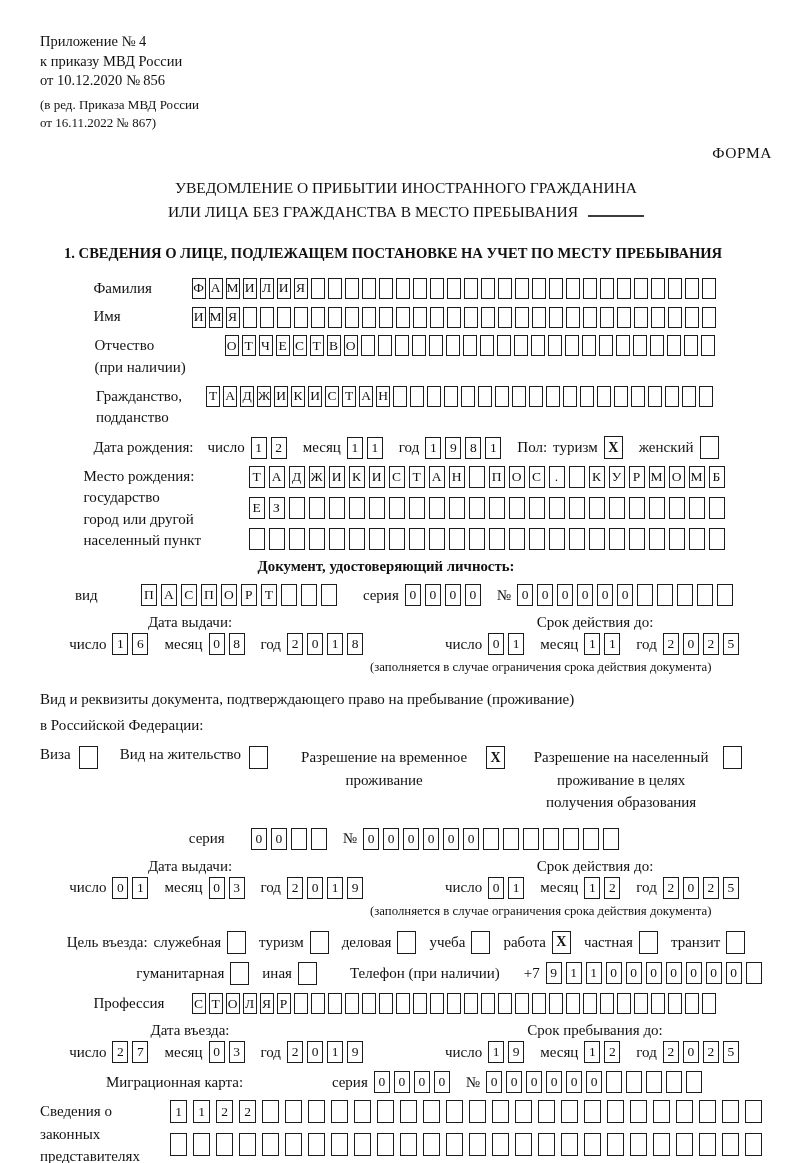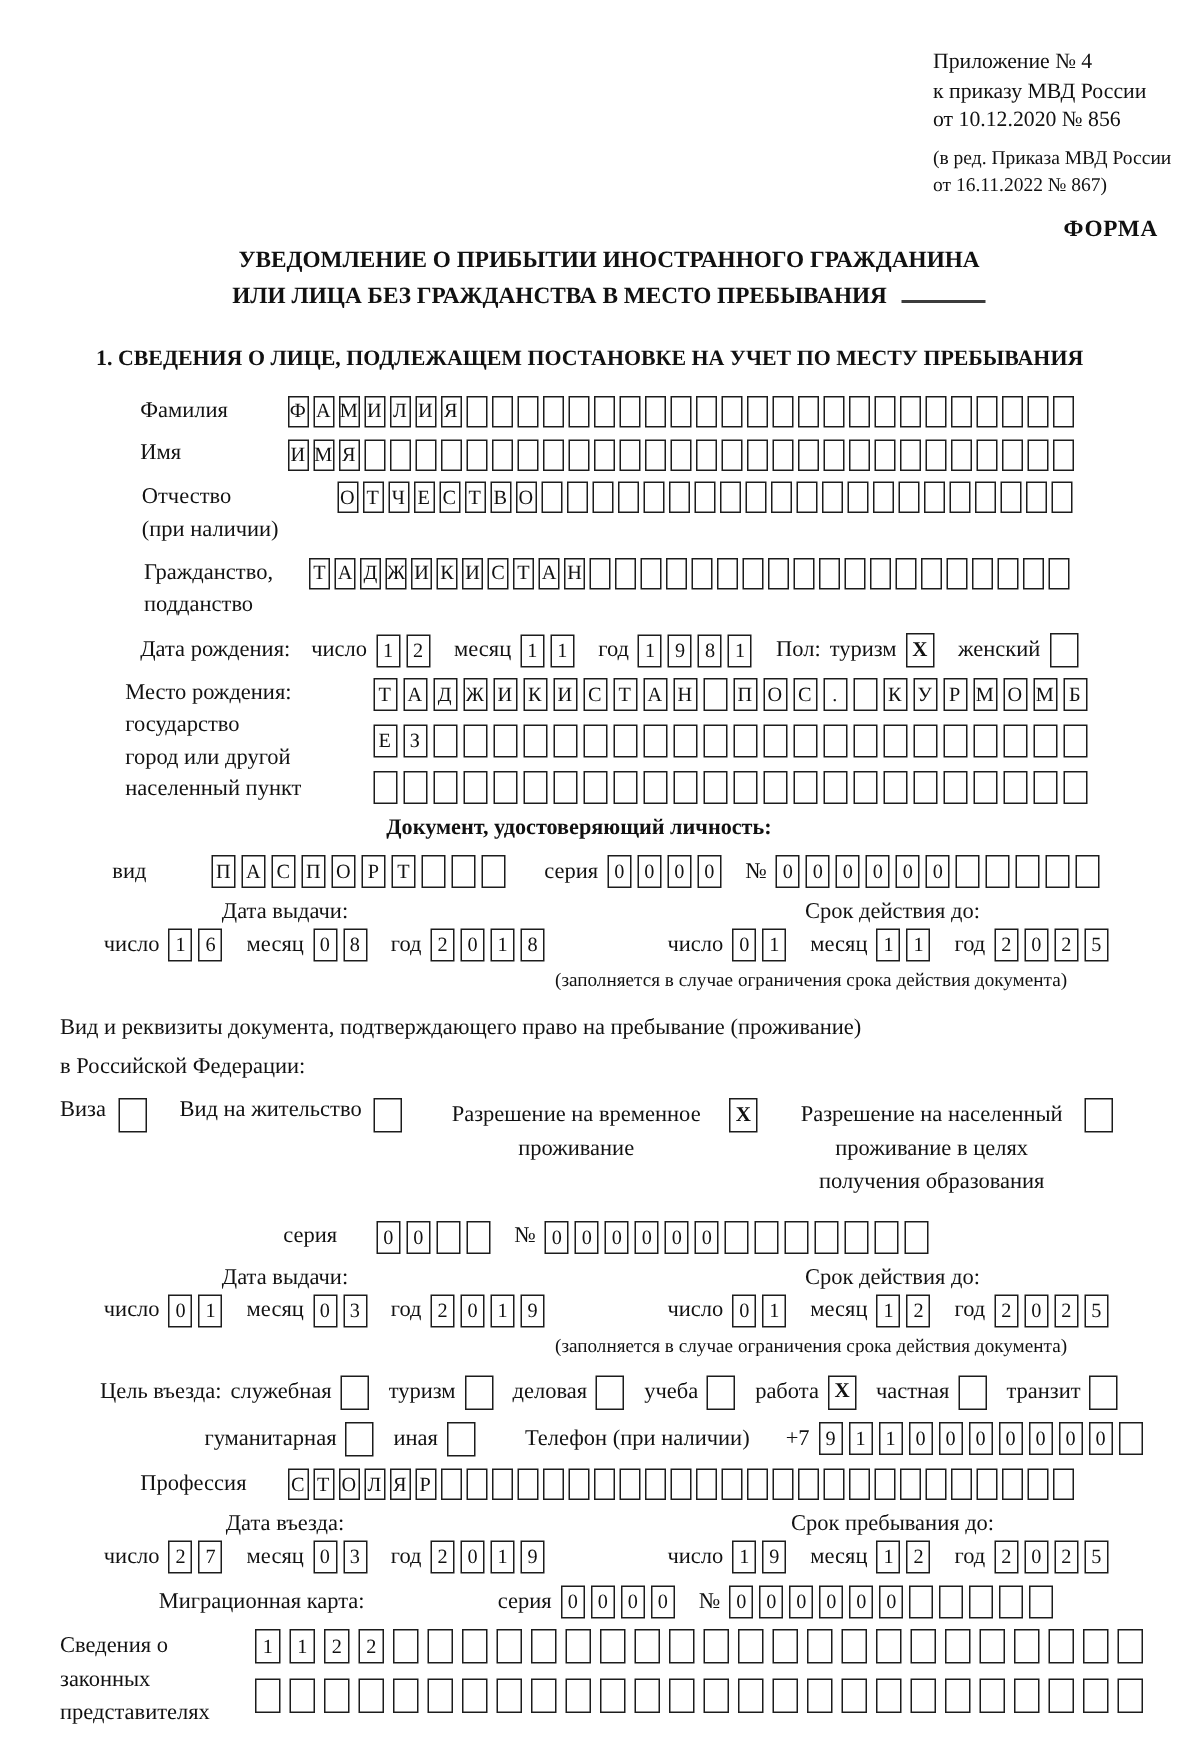--- a/index.html
+++ b/index.html
@@ -5,26 +5,26 @@
   * { box-sizing: border-box; }
   html,body { margin:0; padding:0; }
   body {
     width:800px; height:1163px; background:#ffffff; color:#111;
     font-family:"Liberation Serif", "DejaVu Serif", serif;
     font-size:15px;
   }
   .page { position:relative; width:800px; height:1163px; padding:32px 28px 0 40px; overflow:hidden; }
 
   
-  .appendix { margin-left:582px; white-space:nowrap; font-size:14.5px; line-height:1.36; }
+  .appendix { white-space:nowrap; font-size:14.5px; line-height:1.36; }
   .appendix .edition { font-size:13px; }
   .appendix .edition.first { margin-top:5px; }
-  .forma { text-align:right; font-weight:bold; font-size:15.5px; margin-top:12px; letter-spacing:.5px; }
-
-  .title { text-align:center; font-weight:bold; font-size:15.5px; line-height:1.55; }
+  .forma { text-align:right; font-weight:normal; font-size:15.5px; margin-top:12px; letter-spacing:.5px; }
+
+  .title { text-align:center; font-weight:normal; font-size:15.5px; margin-top:14px; line-height:1.55; }
   .blank { display:inline-block; width:56px; height:12px; border-bottom:2.2px solid #3c3c3c; margin-left:10px; }
 
   .sec { font-weight:bold; font-size:14.6px; margin:21px 0 16px 24px; white-space:nowrap; }
 
   .row { display:flex; align-items:center; margin-bottom:7px; white-space:nowrap;justify-content:center; }
   .row.top { align-items:flex-start; }
   .lbl { flex:none; line-height:1.45; }
   .lbl2 { line-height:1.45; }
 
   .cells { display:flex; flex:none; }

